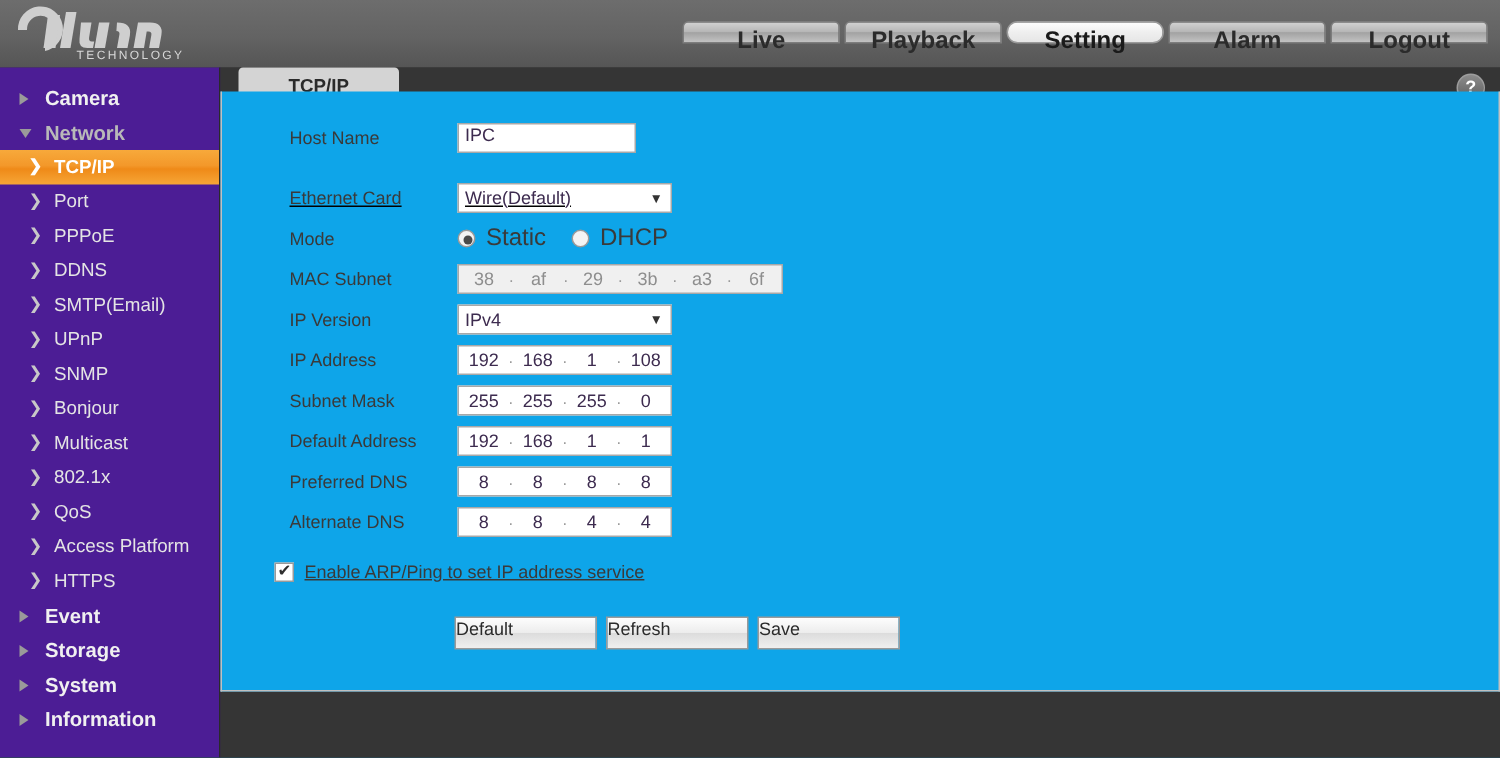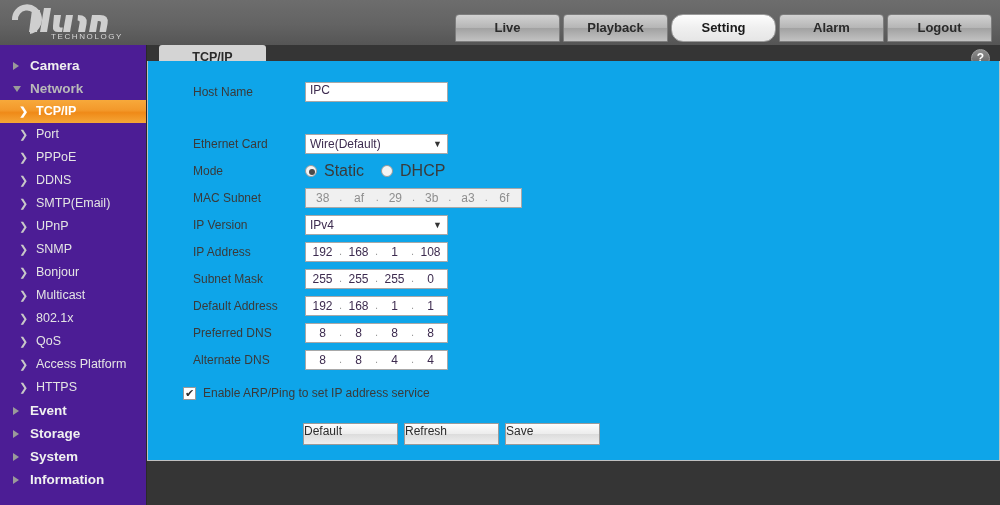--- a/index.html
+++ b/index.html
@@ -13,22 +13,22 @@
   
   .header {
     position: absolute; left: 0; top: 0; width: 1000px; height: 45px;
     background: linear-gradient(to bottom, #6d6d6d 0%, #636363 55%, #555555 100%);
   }
   .logo { position: absolute; left: 8px; top: 2px; width: 150px; height: 40px; }
   .logo svg { display: block; }
 
   .navtabs { position: absolute; right: 8px; top: 14px; display: flex; gap: 3px; }
   .navtab {
-    width: 105px; height: 28px; line-height: 25px; text-align: center;
-    font-size: 13px; font-weight: bold; color: #2b2b2b;
+    width: 105px; height: 15px; line-height: 25px; text-align: center;
+    font-size: 16px; font-weight: bold; color: #2b2b2b;
     background: linear-gradient(to bottom, #d2d2d2 0%, #b6b6b6 48%, #a2a2a2 52%, #c2c2c2 100%);
     border: 1px solid #7d7d7d; border-radius: 4px 4px 0 0;
     cursor: pointer; user-select: none;
   }
   .navtab.active {
     background: linear-gradient(to bottom, #fdfdfd 0%, #efefef 50%, #e6e6e6 100%);
     color: #1a1a1a; border-color: #9a9a9a; border-radius: 12px;
   }
 
   
@@ -86,25 +86,25 @@
     color: #ffffff; font-size: 12px; font-weight: bold;
     text-align: center; line-height: 17px; user-select: none;
   }
   .panel {
     position: absolute; left: 0; top: 16px; width: 853px; height: 400px;
     background: #0ea5e9; border: 1px solid #c0c0c0; border-top: none;
   }
 
   .form { padding: 18px 0 0 45px; }
   .row { display: flex; align-items: center; height: 25px; margin-bottom: 2px; }
-  .row.gap { margin-top: 27px; }
+  .row.gap { margin-top: 15px; text-decoration: underline; }
   .lab { width: 112px; font-size: 12px; color: #3a3a3a; }
 
   .tin {
-    width: 143px; height: 20px; background: #fff;
+    width: 119px; height: 20px; background: #fff;
     border: 1px solid #a8a8a8; font-size: 12px; color: #3d2b4f;
     padding: 0 4px; font-family: "Liberation Sans", sans-serif;
   }
   .sel {
     position: relative; width: 143px; height: 20px; background: #fff;
     border: 1px solid #a8a8a8; font-size: 12px; color: #3d2b4f;
     line-height: 19px; padding-left: 4px; cursor: pointer; user-select: none;
   }
   .sel .arw { position: absolute; right: 5px; top: 0; font-size: 9px; color: #333; }
 
@@ -133,21 +133,21 @@
   
   .chkrow { display: flex; align-items: center; margin: 14px 0 0 -10px; gap: 7px; }
   .chk {
     width: 13px; height: 13px; background: #fff; border: 1px solid #9a9a9a;
     position: relative; cursor: pointer;
   }
   .chk.on::after {
     content: "✔"; position: absolute; left: 1px; top: -2px;
     font-size: 11px; color: #2f2f2f; line-height: 14px;
   }
-  .chktxt { font-size: 12px; color: #3a3a3a; cursor: pointer; }
+  .chktxt { font-size: 12px; color: #3a3a3a; cursor: pointer; text-decoration: underline; }
 
   .btnrow { display: flex; gap: 6px; margin: 23px 0 0 110px; }
   .btn {
     width: 95px; height: 22px; font-size: 12px; color: #2b2b2b;
     background: linear-gradient(to bottom, #fdfdfd 0%, #ececec 50%, #dcdcdc 51%, #efefef 100%);
     border: 1px solid #9a9a9a; cursor: pointer; user-select: none;
   }
 </style>
 </head>
 <body>

